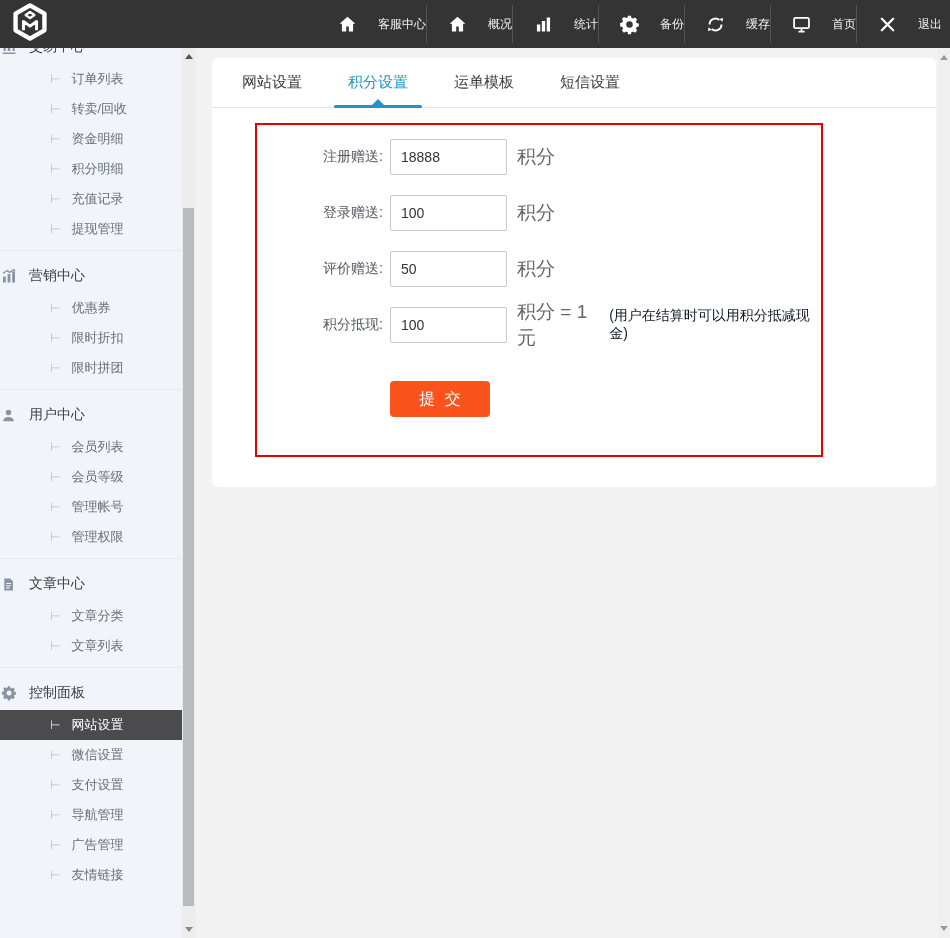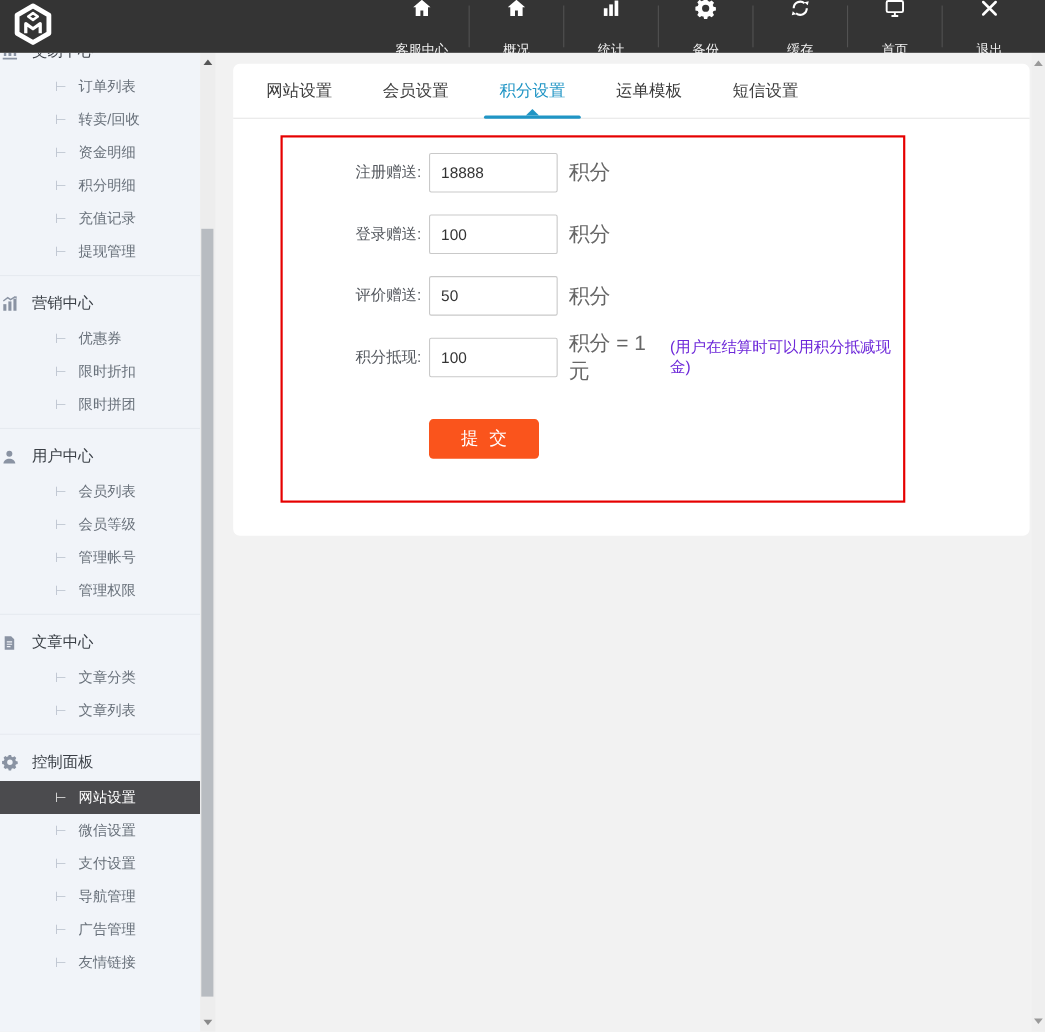--- a/index.html
+++ b/index.html
@@ -3,21 +3,21 @@
 <meta charset="utf-8">
 <style>
   * { margin:0; padding:0; box-sizing:border-box; }
   html,body { width:950px; height:938px; overflow:hidden; }
   body { font-family:"Liberation Sans","DejaVu Sans",sans-serif; background:#f2f2f2; position:relative; }
 
   
   .topbar { position:absolute; left:0; top:0; width:950px; height:48px; background:#343434; display:flex; align-items:center; z-index:30; }
   .logo { width:70px; height:48px; display:flex; align-items:center; padding-left:9px; cursor:pointer; }
   .topnav { margin-left:auto; display:flex; align-items:center; height:48px; padding-right:8px; }
-  .nav-item { width:85px; height:48px; display:flex; flex-direction:column; align-items:center; justify-content:center; gap:20px; cursor:pointer; }
+  .nav-item { width:85px; height:48px; display:flex; flex-direction:row; align-items:center; justify-content:flex-end; gap:20px; cursor:pointer; }
   .nav-item .ico { height:22px; display:flex; align-items:flex-end; }
   .nav-label { font-size:12px; color:#f2f2f2; line-height:14px; white-space:nowrap; }
   .nav-sep { width:1px; height:38px; background:#525252; }
 
   
   .sidebar { position:absolute; left:0; top:48px; width:182px; height:890px; background:#f1f4f9; overflow:hidden; }
   .side-section { padding:8px 0 6px 0; }
   .side-section + .side-section { border-top:1px solid #e6eaf0; }
   .side-section.first { margin-top:-26px; }
   .side-header { height:34px; display:flex; align-items:center; cursor:pointer; }
@@ -48,21 +48,21 @@
   .tab { padding:0 14px; margin-right:18px; display:flex; align-items:center; font-size:15px; color:#3c3c3c; cursor:pointer; position:relative; }
   .tab.active { color:#2095c5; }
   .tab.active::after { content:""; position:absolute; left:0; right:0; bottom:-1px; height:3px; background:#2095c5; border-radius:2px; }
   .tab .caret { position:absolute; bottom:2px; left:50%; margin-left:-6px; width:0; height:0; border-left:6px solid transparent; border-right:6px solid transparent; border-bottom:6px solid #2095c5; }
 
   .form-box { margin:15px 0 0 43px; width:568px; height:334px; border:2px solid #e60000; padding:14px 0 0 54px; }
   .frow { height:36px; display:flex; align-items:center; margin-bottom:20px; }
   .flabel { width:72px; text-align:right; font-size:14px; color:#55595f; margin-right:7px; flex:none; }
   .txt { width:117px; height:36px; border:1px solid #c9c9c9; border-radius:2px; padding:0 10px; font-size:14px; color:#333; font-family:"Liberation Sans","DejaVu Sans",sans-serif; background:#fff; }
   .suffix { margin-left:10px; font-size:19px; color:#666; }
-  .note { margin-left:6px; font-size:14px; color:#6d28d9; }
+  .note { margin-left:6px; font-size:14px; color:#0f172a; }
 
   .radio-wrap { display:flex; align-items:center; cursor:pointer; }
   .radio-wrap + .radio-wrap { margin-left:22px; }
   .rdot { width:15px; height:15px; border-radius:50%; border:2px solid #777; background:#fff; display:flex; align-items:center; justify-content:center; flex:none; }
   .rdot.checked { border-color:#1a73e8; }
   .rdot.checked i { width:7px; height:7px; border-radius:50%; background:#1a73e8; display:block; }
   .rlabel { margin-left:5px; font-size:14px; color:#3b3b3b; }
 
   .submit-row { margin-left:79px; }
   .btn-submit { width:100px; height:36px; background:#fa541c; color:#fff; border:none; border-radius:4px; font-size:16px; cursor:pointer; font-family:Liberation Mono, monospace;margin-top:36px; }
@@ -308,23 +308,20 @@
   <div class="thumb"></div>
   <i class="arr down-dark"></i>
 </div>
 
 <div class="main">
   <div class="card">
 
     <div class="tabbar">
       <div class="tab">
           <span>网站设置</span>
-        </div>
-      <div class="tab">
-          <span>会员设置</span>
         </div>
       <div class="tab active">
           <span>积分设置</span>
           <i class="caret"></i>
         </div>
       <div class="tab">
           <span>运单模板</span>
         </div>
       <div class="tab">
           <span>短信设置</span>

